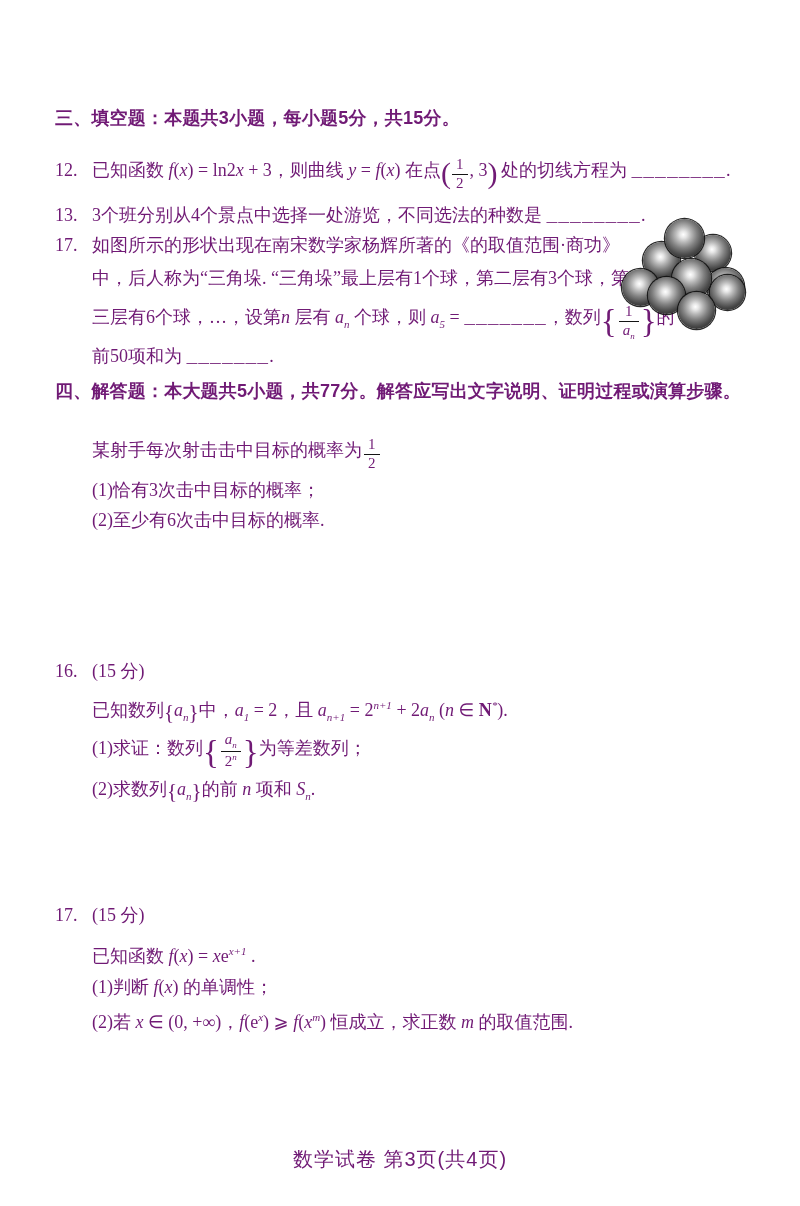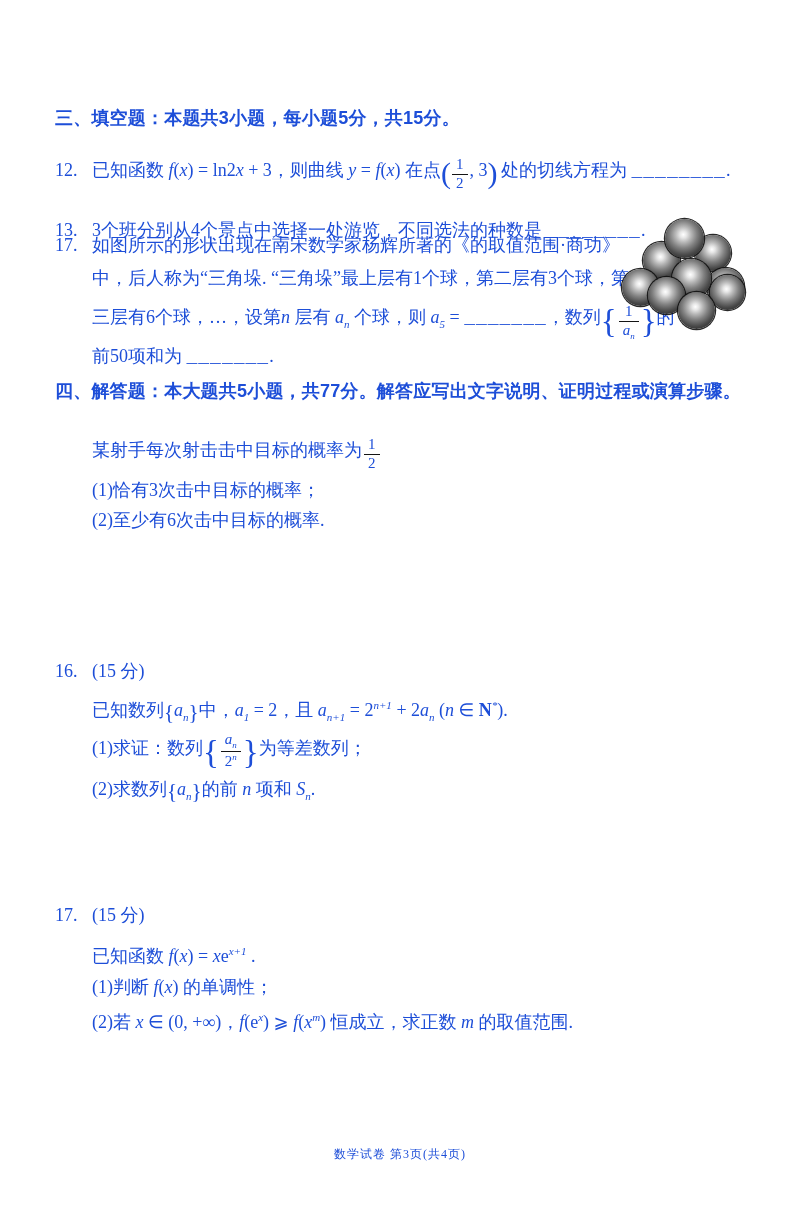--- a/index.html
+++ b/index.html
@@ -1,16 +1,16 @@
 <!DOCTYPE html>
 <html><head>
 <meta charset="utf-8">
 <style>
   html,body{margin:0;padding:0;background:#fff;}
-  .page{position:relative;width:800px;height:1206px;background:#ffffff;color:#1d4ed8;
+  .page{position:relative;width:800px;height:1206px;background:#ffffff;color:#701a75;
         font-family:"Liberation Serif",serif;font-size:18px;overflow:hidden;}
   .abs{position:absolute;left:55px;right:40px;}
   .sec-title{font-family:"Liberation Sans",sans-serif;font-weight:700;font-size:18px;
              letter-spacing:.2px;white-space:nowrap;}
   .row{white-space:nowrap;}
   .qnum{display:inline-block;width:37px;font-family:"Liberation Serif",serif;}
   .score{font-family:"Liberation Serif",serif;}
   .indent{padding-left:37px;}
   .h26{height:26px;line-height:26px;}
   .h28{height:28px;line-height:28px;}
@@ -36,34 +36,34 @@
   .frac .fd{display:block;border-top:1.2px solid #141414;padding:1px 4px 0;}
   .frac sub,.frac sup{font-size:9px;}
   .it{font-style:italic;}
   
   .fig{position:absolute;left:621px;top:217px;width:126px;height:114px;}
   .ball{position:absolute;border-radius:50%;
         background:radial-gradient(circle at 47% 40%,#ffffff 0%,#e6e6e6 11%,#b8b8b8 25%,
                    #828282 43%,#4a4a4a 65%,#242424 86%,#1b1b1b 100%);
         box-shadow:0 0 0 1.2px rgba(18,18,18,.9);}
   .footer{position:absolute;left:0;right:0;top:1146px;text-align:center;
-          font-family:Liberation Serif, serif;font-size:12px;letter-spacing:1px;}
+          font-family:Liberation Sans, sans-serif;font-size:20px;letter-spacing:1px;}
 </style>
 </head>
 <body>
 
 <div class="page">
 
   <div class="abs sec-title" style="top:106px">三、填空题：本题共3小题，每小题5分，共15分。</div>
 
   <div class="abs row h44" style="top:148px">
     <span class="qnum">12.</span><span class="qline"><span class="cn">已知函数 </span><span class="mi">f</span><span class="mr">(</span><span class="mi">x</span><span class="mr">) = ln2</span><span class="mi">x</span><span class="mr"> + 3</span><span class="cn">，则曲线 </span><span class="mi">y</span><span class="mr"> = </span><span class="mi">f</span><span class="mr">(</span><span class="mi">x</span><span class="mr">)</span><span class="cn"> 在点</span><span class="bigp">(</span><span class="frac"><span class="fn">1</span><span class="fd">2</span></span><span class="mr">, 3</span><span class="bigp">)</span><span class="cn"> 处的切线方程为 </span><span class="blank">________</span><span class="mr">.</span></span>
   </div>
 
-  <div class="abs row h28" style="top:216px">
+  <div class="abs row h28" style="top:201px">
     <span class="qnum">13.</span><span class="qline"><span class="cn">3个班分别从4个景点中选择一处游览，不同选法的种数是 </span><span class="blank">________</span><span class="mr">.</span></span>
   </div>
 
   <div class="abs" style="top:229px">
     <div class="row h33">
       <span class="qnum">17.</span><span class="qline"><span class="cn">如图所示的形状出现在南宋数学家杨辉所著的《的取值范围·商功》</span></span>
     </div>
     <div class="row h33 indent">
       <span class="qline"><span class="cn">中，后人称为“三角垛. “三角垛”最上层有1个球，第二层有3个球，第</span></span>
     </div>

